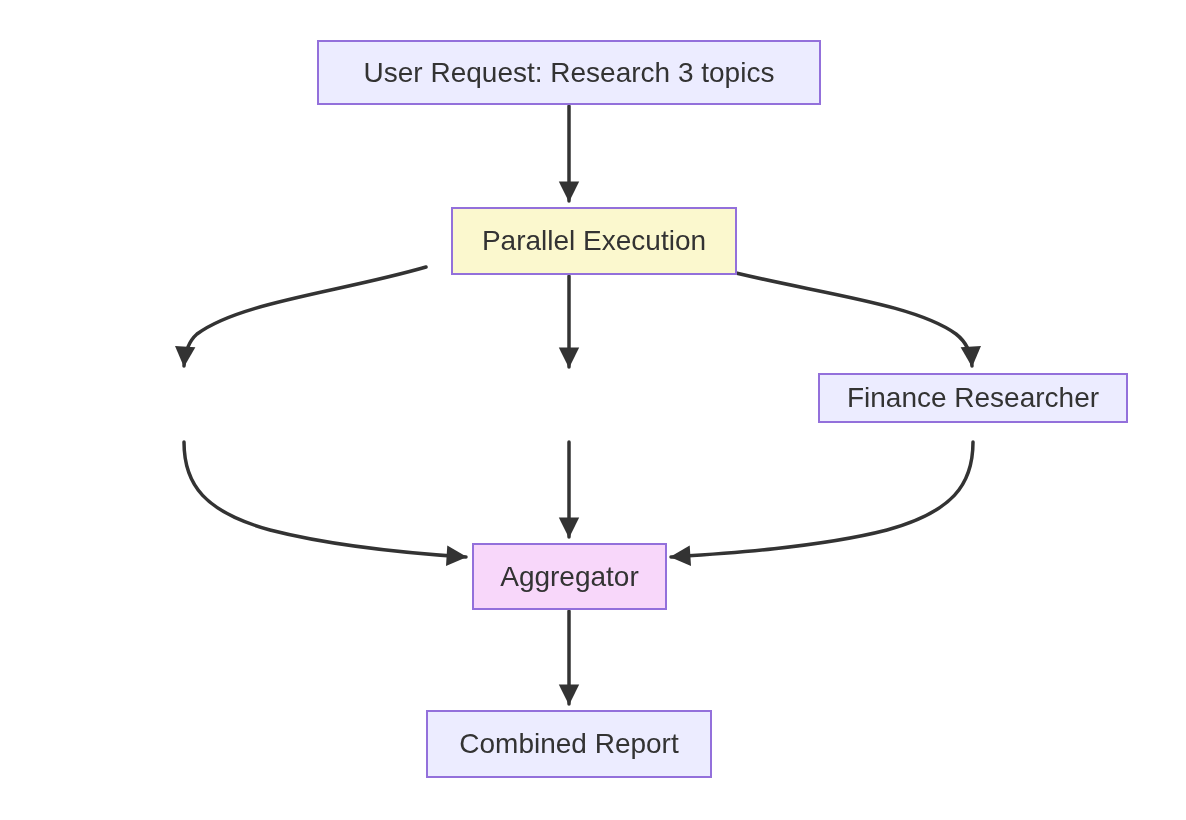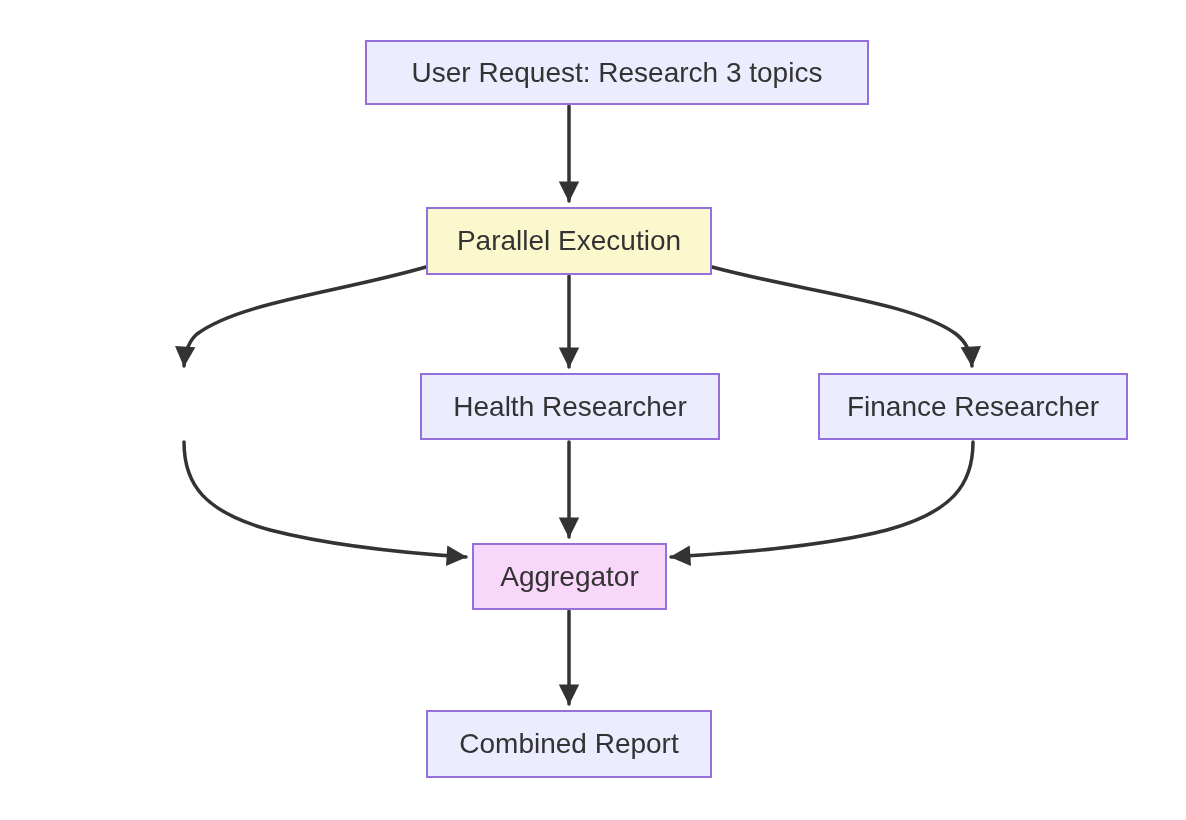--- a/index.html
+++ b/index.html
@@ -30,28 +30,28 @@
     align-items: center;
     justify-content: center;
     background: #ECECFF;
     border: 2px solid #9370DB;
     color: #333333;
     font-size: 28px;
     line-height: 1.2;
     text-align: center;
     white-space: nowrap;
   }
-  .node--parallel   { background: #FBF8CE; }
+  .node--parallel   { background: #FBF8CE; margin-left: 25px; }
   .node--aggregator { background: #F8D7FA; }
 
-  .node--user-request { left: 317px; top: 40px;  width: 504px; height: 65px; margin-left: 48px; }
+  .node--user-request { left: 317px; top: 40px;  width: 504px; height: 65px; }
   .node--parallel     { left: 426px; top: 207px; width: 286px; height: 68px; }
   .node--tech         { left: 46px;  top: 373px; width: 277px; height: 67px; }
   .node--health       { left: 420px; top: 373px; width: 300px; height: 67px; }
-  .node--finance      { left: 818px; top: 373px; width: 310px; height: 67px; }
+  .node--finance      { left: 818px; top: 373px; width: 310px; height: 50px; }
   .node--aggregator   { left: 472px; top: 543px; width: 195px; height: 67px; }
   .node--combined     { left: 426px; top: 710px; width: 286px; height: 68px; }
 </style>
 </head>
 <body>
 
 <div class="canvas">
 
   <svg class="edges-svg" viewBox="0 0 1186 820" xmlns="http://www.w3.org/2000/svg">
     <defs>
@@ -79,23 +79,20 @@
 
   <div class="node node--user-request">
     <span>User Request: Research 3 topics</span>
   </div>
 
   <div class="node node--parallel">
     <span>Parallel Execution</span>
   </div>
 
 
-  <div class="node node--health">
-    <span>Health Researcher</span>
-  </div>
 
   <div class="node node--finance">
     <span>Finance Researcher</span>
   </div>
 
   <div class="node node--combined">
     <span>Combined Report</span>
   </div>
 
   <div class="node node--aggregator">

